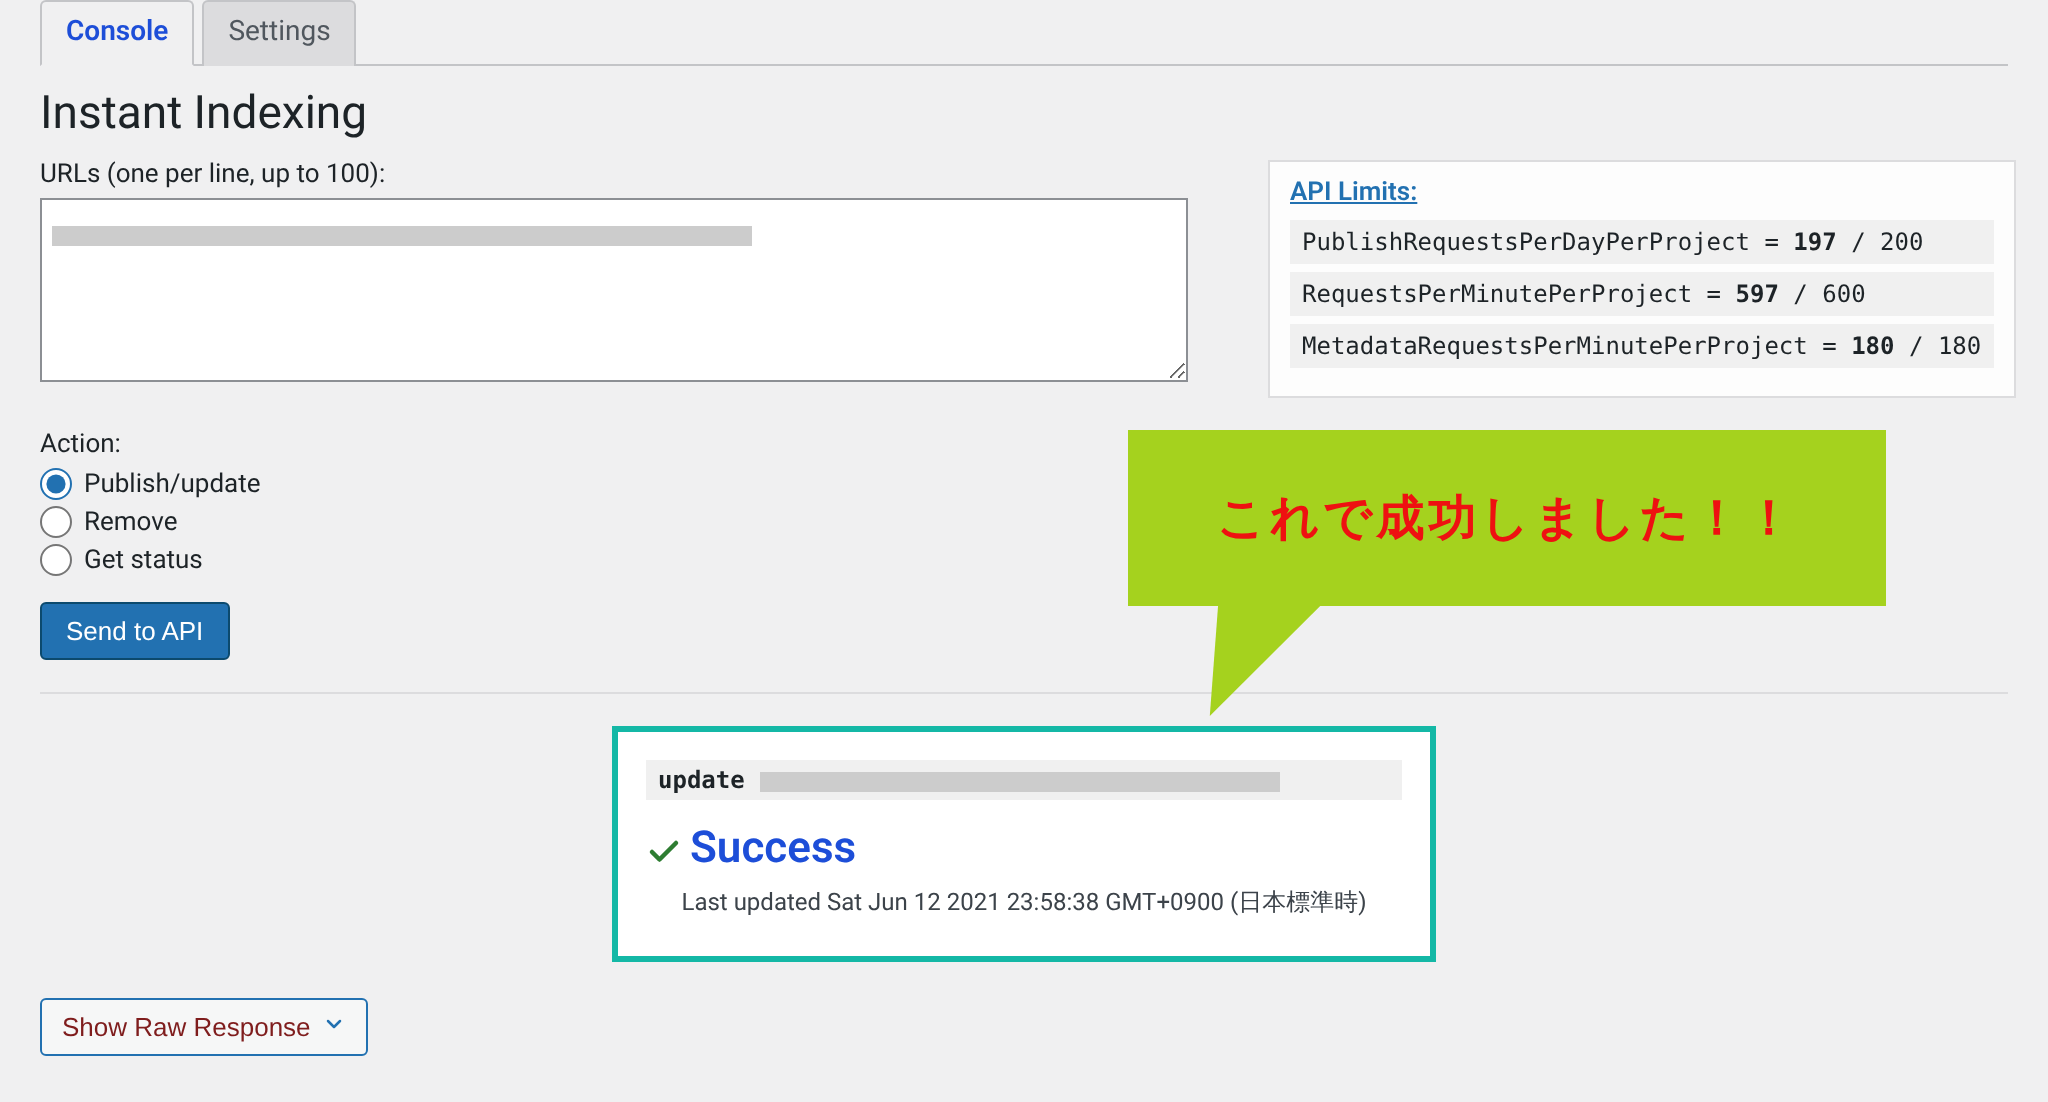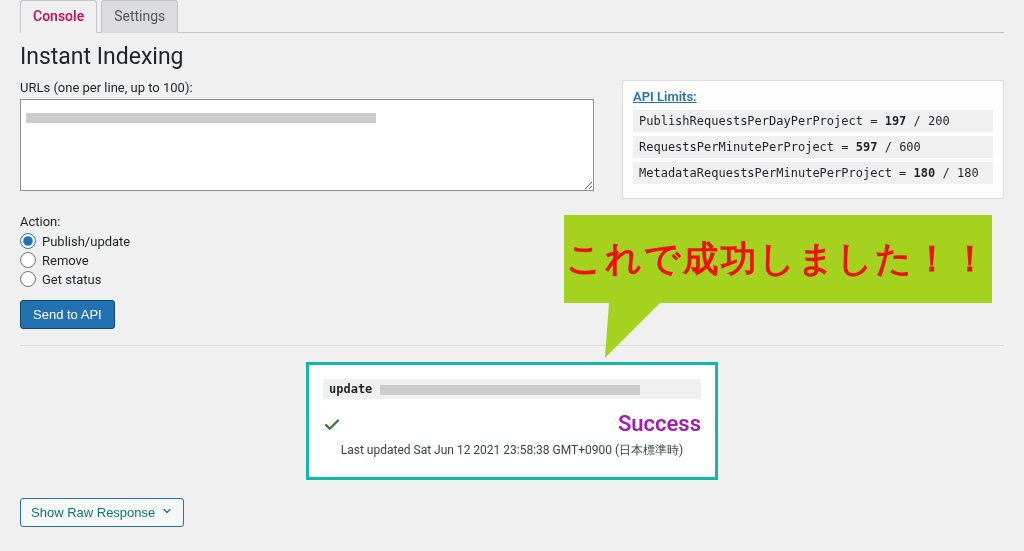--- a/index.html
+++ b/index.html
@@ -30,21 +30,21 @@
     margin-bottom: -1px;
     cursor: pointer;
     color: #50575e;
     border-top-left-radius: 3px;
     border-top-right-radius: 3px;
   }
   .tab:first-child { margin-left: 0; }
   .tab.active {
     background: #f0f0f1;
     border-bottom: 1px solid #f0f0f1;
-    color: #be185d;
+    color: #1d4ed8;
     font-weight: 600;
   }
   h1 {
     font-size: 23px;
     font-weight: 400;
     margin: 6px 0 10px 0;
     color: #1d2327;
   }
   .main-row {
     display: flex;
@@ -70,20 +70,21 @@
   .redact-line {
     display: inline-block;
     background: #ccc;
     height: 10px;
     vertical-align: middle;
   }
   .api-limits {
     border: 1px solid #dcdcde;
     background: #fdfdfd;
     padding: 8px 10px 10px;
+    margin-left: 12px;
   }
   .api-limits-title {
     color: #2271b1;
     text-decoration: underline;
     font-weight: 600;
     font-size: 13px;
     margin-bottom: 6px;
     display: inline-block;
     cursor: pointer;
   }
@@ -136,48 +137,48 @@
   }
   .result-code {
     font-family: Consolas, Monaco, monospace;
     background: #f0f0f0;
     padding: 3px 6px;
     font-size: 12px;
     text-align: left;
     display: block;
   }
   .success-line {
-    color: #a21caf;
+    color: #1d4ed8;
     font-size: 22px;
     font-weight: 600;
     margin: 12px 0 6px;
     display:flex;
     align-items:center;
-    justify-content:space-between;
+    justify-content:flex-start;
     gap:6px;
   }
   .check-icon {
     display:inline-block;
     width:16px;height:16px;
   }
   .check-icon svg{display:block;}
   .last-updated {
     font-size: 12px;
     color: #3c434a;
   }
   .callout {
     position: absolute;
     top: 215px;
     left: 564px;
-    width: 428px;
+    width: 379px;
     height: 88px;
     background: #a5d21e;
     color: #e11;
     font-weight: 900;
-    font-size: 36px;
+    font-size: 24px;
     display:flex;
     align-items:center;
     justify-content:center;
     letter-spacing: 2px;
     font-family: "Hiragino Sans","Yu Gothic","Meiryo",sans-serif;
     z-index: 5;
   }
   .callout-tail {
     position:absolute;
     top: 302px;
@@ -186,21 +187,21 @@
     border-left: 14px solid transparent;
     border-right: 38px solid transparent;
     border-top: 56px solid #a5d21e;
     transform: skewX(-18deg);
     z-index:4;
   }
   .raw-btn {
     margin-top: 18px;
     background: #f6f7f7;
     border: 1px solid #2271b1;
-    color: #0f766e;
+    color: #7f1d1d;
     border-radius: 3px;
     padding: 6px 10px;
     font-size: 13px;
     cursor: pointer;
     display:inline-flex;
     align-items:center;
     gap:6px;
   }
   .chev-down-icon{display:inline-block;}
 </style>

